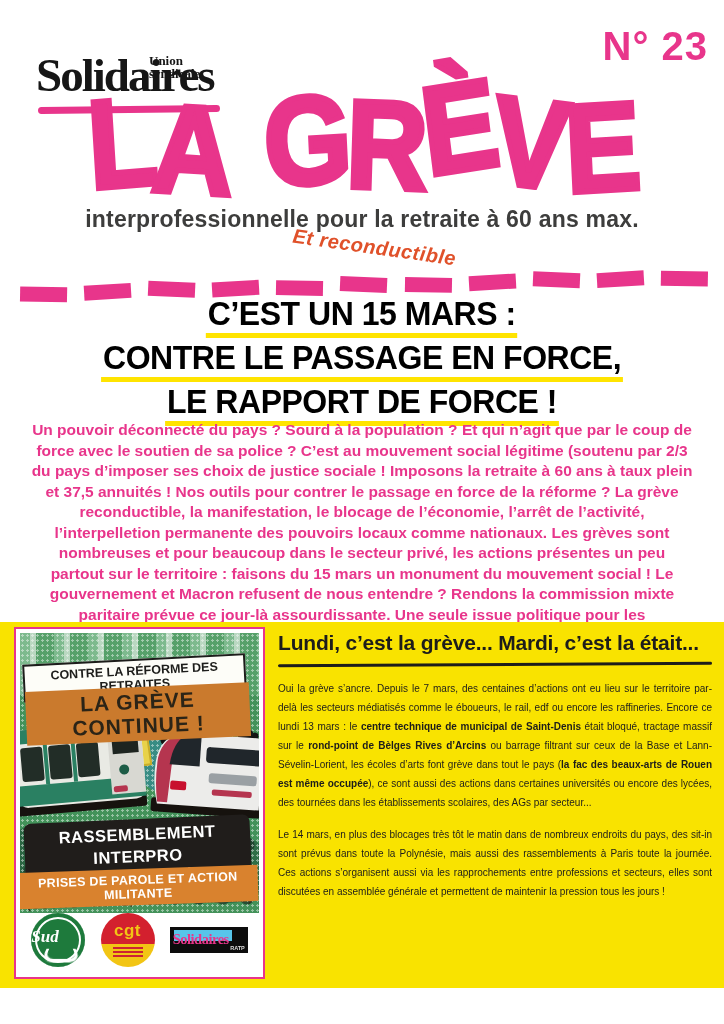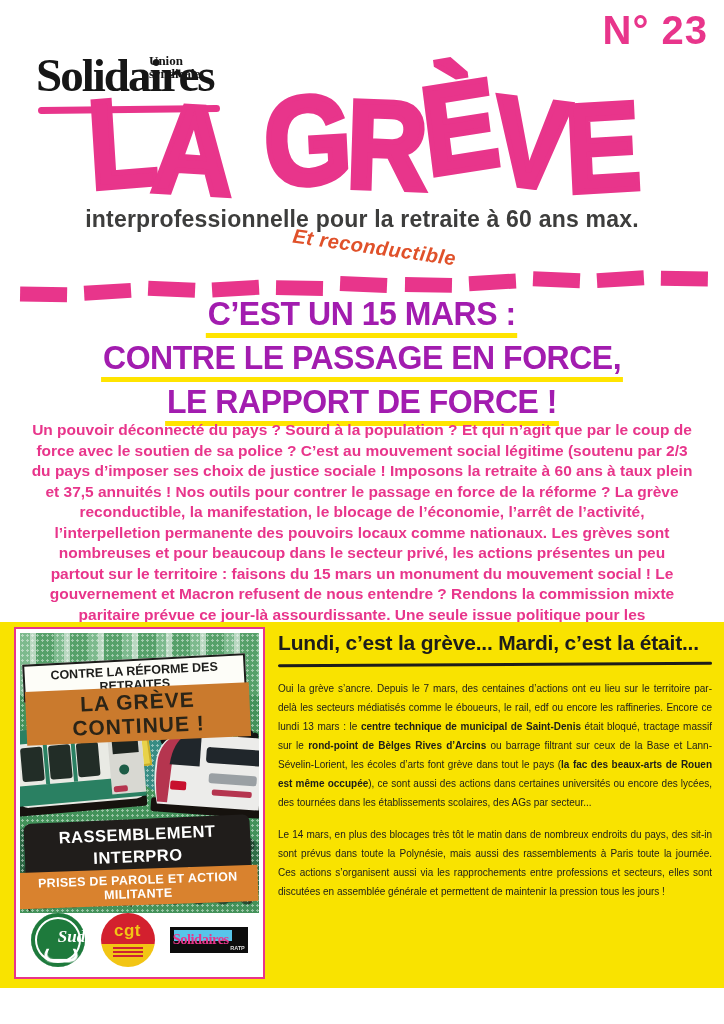--- a/index.html
+++ b/index.html
@@ -8,42 +8,42 @@
     font-family:"Liberation Sans",sans-serif;overflow:hidden;margin:0 auto;
   }
   
   .logo-block{position:absolute;left:36px;top:26px;}
   .logo-union{position:absolute;left:113px;top:8px;font-family:"Liberation Serif",serif;
     font-weight:bold;font-size:13px;line-height:13px;color:#161616;white-space:pre-line;margin-top:20px;}
   .logo-name{position:absolute;left:0;top:22px;font-family:"Liberation Serif",serif;
     font-weight:bold;font-size:47px;letter-spacing:-2px;color:#161616;}
   .logo-swoosh{position:absolute;left:2px;top:80px;width:182px;height:7px;background:#e8358b;
     border-radius:5px;transform:rotate(-0.6deg);}
-  .issue-no{position:absolute;right:16px;top:8px;color:#e8358b;font-weight:bold;
+  .issue-no{position:absolute;right:16px;top:24px;color:#e8358b;font-weight:bold;
     font-size:40px;letter-spacing:1px;}
   
   .masthead{position:absolute;left:0;top:72px;width:724px;text-align:center;
     transform:scaleY(1.12);transform-origin:top center;}
   .masthead .ltr{display:inline-block;color:#e8358b;font-weight:bold;font-size:112px;
     line-height:120px;-webkit-text-stroke:5px #e8358b;letter-spacing:-4px;}
   .masthead .sp{display:inline-block;width:34px;}
   .subtitle{position:absolute;left:0;top:206px;width:724px;text-align:center;color:#3d3d3c;
     font-weight:bold;font-size:23px;letter-spacing:0.2px;}
   .overline{position:absolute;left:292px;top:236px;color:#e0512a;font-weight:bold;
     font-style:italic;font-size:20px;transform:rotate(8deg);letter-spacing:0.5px;}
   
   .dash-row{position:absolute;left:20px;top:278px;width:688px;display:flex;
     justify-content:space-between;transform:rotate(-1.4deg);}
   .dash{width:47px;height:15px;background:#e8358b;}
   .dash:nth-child(odd){transform:rotate(2.5deg) translateY(1px);}
   .dash:nth-child(even){transform:rotate(-2deg);}
   .dash:nth-child(3n){transform:rotate(4deg) translateY(-1px);}
   
   .headline{position:absolute;left:0;top:294px;width:724px;text-align:center;
-    color:#a21caf;font-weight:bold;font-size:33px;line-height:39px;letter-spacing:-0.5px;}
+    color:#000000;font-weight:bold;font-size:33px;line-height:39px;letter-spacing:-0.5px;}
   .headline .hl{display:inline-block;border-bottom:5px solid #ffe400;padding:0 2px 0 2px;
     transform:scaleX(0.97);}
   
   .intro{position:absolute;left:30px;top:420px;width:664px;text-align:center;
     color:#e8358b;font-weight:bold;font-size:15.5px;line-height:20.5px;}
   
   .yellow-band{position:absolute;left:0;top:622px;width:724px;height:366px;background:#f9e300;}
   
   .poster-card{position:absolute;left:14px;top:627px;width:251px;height:352px;background:#fff;
     border:2px solid #e8358b;box-sizing:border-box;}
@@ -72,21 +72,21 @@
   .location{position:absolute;left:0;top:246px;width:100%;color:#33301f;font-weight:bold;
     font-size:11.5px;line-height:15px;text-align:center;transform:rotate(-2deg);
     letter-spacing:0.6px;}
   .strip{position:absolute;left:-2px;bottom:8px;width:240px;background:#d9822e;color:#fff;
     font-weight:bold;font-size:12.5px;text-align:center;padding:4px 0;
     transform:rotate(-2deg);letter-spacing:0.3px;}
   .logo-row{position:absolute;left:0;bottom:6px;width:100%;height:62px;display:flex;
     align-items:center;justify-content:space-evenly;}
   .sud-logo{width:54px;height:54px;border-radius:50%;background:#1e7a3c;position:relative;
     box-shadow:inset 0 0 0 4px #1e7a3c, inset 0 0 0 6px #ffffff;}
-  .sud-text{position:absolute;left:0;top:14px;width:100%;text-align:right;color:#fff;
+  .sud-text{position:absolute;left:0;top:14px;width:100%;text-align:left;color:#fff;
     font-weight:bold;font-style:italic;font-size:17px;font-family:"Liberation Serif",serif;}
   .sud-road{position:absolute;left:13px;top:34px;width:28px;height:12px;
     border-bottom:3px solid #fff;border-left:3px solid #fff;border-right:3px solid #fff;
     border-radius:0 0 10px 10px;transform:perspective(20px) rotateX(28deg);}
   .cgt-logo{width:54px;height:54px;border-radius:50%;position:relative;overflow:hidden;
     background:linear-gradient(#d3202e 0 58%,#f2c514 58% 100%);}
   .cgt-text{position:absolute;left:0;top:8px;width:100%;text-align:center;color:#f2c514;
     font-weight:bold;font-size:17px;letter-spacing:0.5px;}
   .cgt-lines{position:absolute;left:12px;top:34px;width:30px;height:2px;background:#c23;
     box-shadow:0 4px 0 #c23,0 8px 0 #c23;}

